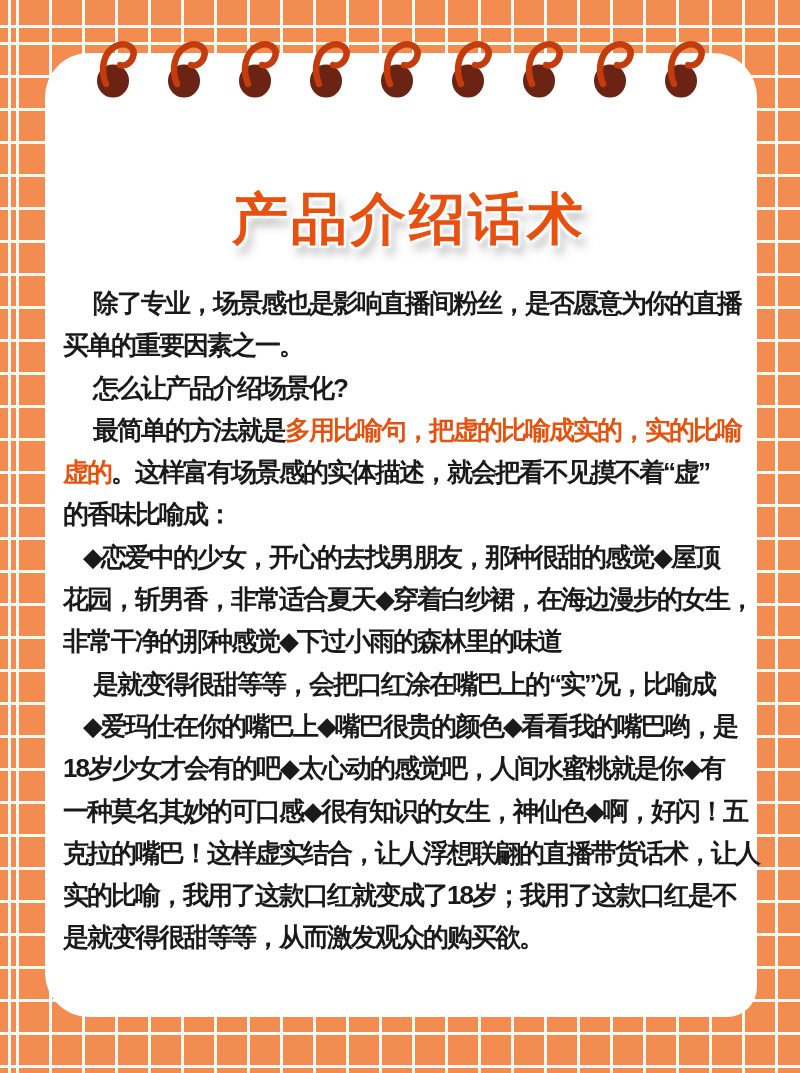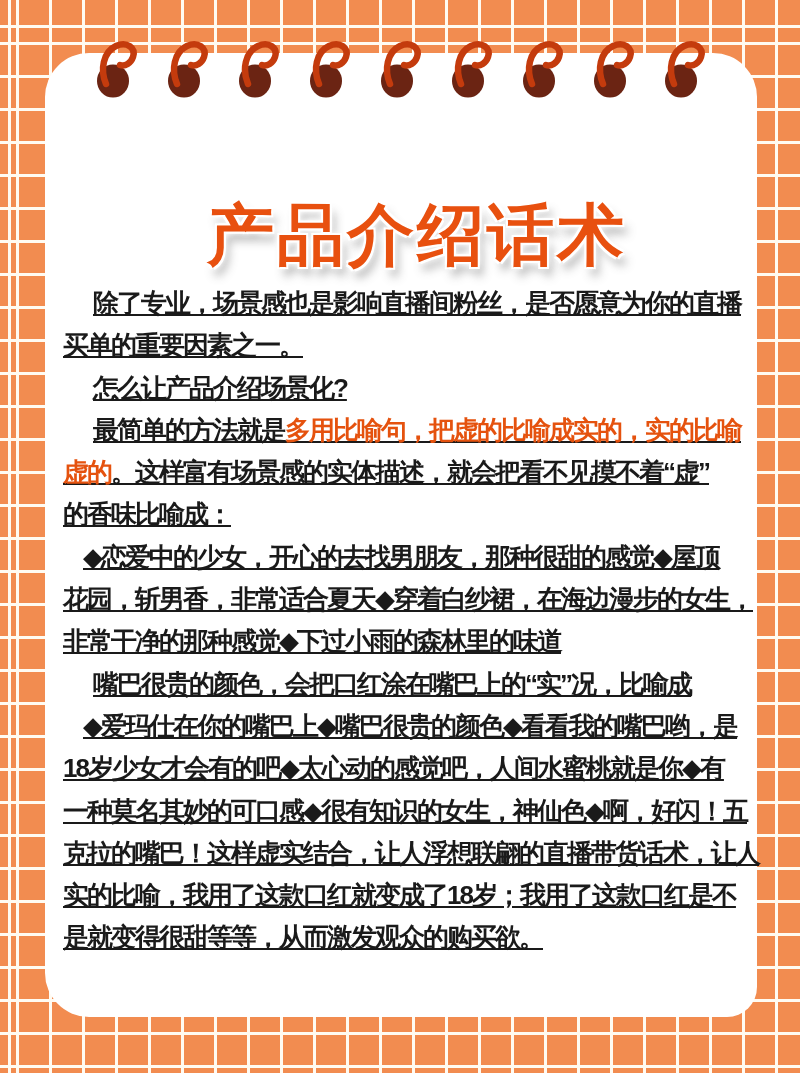--- a/index.html
+++ b/index.html
@@ -21,36 +21,35 @@
   .card{
     position:absolute;left:45px;top:53px;width:712px;height:964px;
     background:var(--card-white,#FFFFFF);
     border-radius:44px 44px 30px 44px;
   }
   
   .rings{position:absolute;left:0;top:0;width:800px;height:110px;}
   .ring{position:absolute;width:46px;height:66px;}
   
   .title{
-    position:absolute;left:0;top:121px;width:712px;margin:16px;
+    position:absolute;left:0;top:121px;width:712px;margin:8px;
     text-align:center;
     font-family:"Liberation Serif","DejaVu Serif",serif;
-    font-weight:900;font-size:67px;letter-spacing:3px;
+    font-weight:900;font-size:56px;letter-spacing:3px;
     color:var(--title-red,#E8500F);
     text-shadow:
       -2px -2px 0 #fff, 2px -2px 0 #fff, -2px 2px 0 #fff, 2px 2px 0 #fff,
       0 0 7px #fff, 0 0 7px #fff,
       5px 9px 10px rgba(90,90,90,.45);
   }
   
   .text{
     position:absolute;left:18px;top:229px;width:680px;
     font-size:26px;font-weight:700;color:var(--body-black,#1A1A1A);
     letter-spacing:-2px;
-    text-decoration:underline;
   }
   .text-line{height:42.3px;line-height:42.3px;white-space:nowrap;}
   .ind-para{padding-left:30px;}
   .ind-bullet{padding-left:20px;}
   .seg-red{color:var(--highlight-red,#E5520E);}
 </style>
 </head>
 <body style="--bg-orange: #F28C50; --grid-line: #FFFBF2; --card-white: #FFFFFF; --title-red: #E8500F; --highlight-red: #E5520E; --body-black: #1A1A1A;">
 
 <div class="page" style="--bg-orange: #F28C50; --grid-line: #FFFBF2;">
@@ -59,21 +58,21 @@
     <div class="text" id="text-block">
         <div class="text-line ind-para"><span class="seg-default">除了专业，场景感也是影响直播间粉丝，是否愿意为你的直播</span></div>
         <div class="text-line"><span class="seg-default">买单的重要因素之一。</span></div>
         <div class="text-line ind-para"><span class="seg-default">怎么让产品介绍场景化?</span></div>
         <div class="text-line ind-para"><span class="seg-default">最简单的方法就是</span><span class="seg-red">多用比喻句，把虚的比喻成实的，实的比喻</span></div>
         <div class="text-line"><span class="seg-red">虚的</span><span class="seg-default">。这样富有场景感的实体描述，就会把看不见摸不着“虚”</span></div>
         <div class="text-line"><span class="seg-default">的香味比喻成：</span></div>
         <div class="text-line ind-bullet"><span class="seg-default">◆恋爱中的少女，开心的去找男朋友，那种很甜的感觉◆屋顶</span></div>
         <div class="text-line"><span class="seg-default">花园，斩男香，非常适合夏天◆穿着白纱裙，在海边漫步的女生，</span></div>
         <div class="text-line"><span class="seg-default">非常干净的那种感觉◆下过小雨的森林里的味道</span></div>
-        <div class="text-line ind-para"><span class="seg-default">嘴巴很贵的颜色，会把口红涂在嘴巴上的“实”况，比喻成</span></div>
+        <div class="text-line ind-para"><span class="seg-default">是就变得很甜等等，会把口红涂在嘴巴上的“实”况，比喻成</span></div>
         <div class="text-line ind-bullet"><span class="seg-default">◆爱玛仕在你的嘴巴上◆嘴巴很贵的颜色◆看看我的嘴巴哟，是</span></div>
         <div class="text-line"><span class="seg-default">18岁少女才会有的吧◆太心动的感觉吧，人间水蜜桃就是你◆有</span></div>
         <div class="text-line"><span class="seg-default">一种莫名其妙的可口感◆很有知识的女生，神仙色◆啊，好闪！五</span></div>
         <div class="text-line"><span class="seg-default">克拉的嘴巴！这样虚实结合，让人浮想联翩的直播带货话术，让人</span></div>
         <div class="text-line"><span class="seg-default">实的比喻，我用了这款口红就变成了18岁；我用了这款口红是不</span></div>
         <div class="text-line"><span class="seg-default">是就变得很甜等等，从而激发观众的购买欲。</span></div>
       </div>
   </div>
   <div class="rings" id="rings">
       <svg class="ring" viewBox="0 0 46 66" style="left: 95px; top: 33px;">

